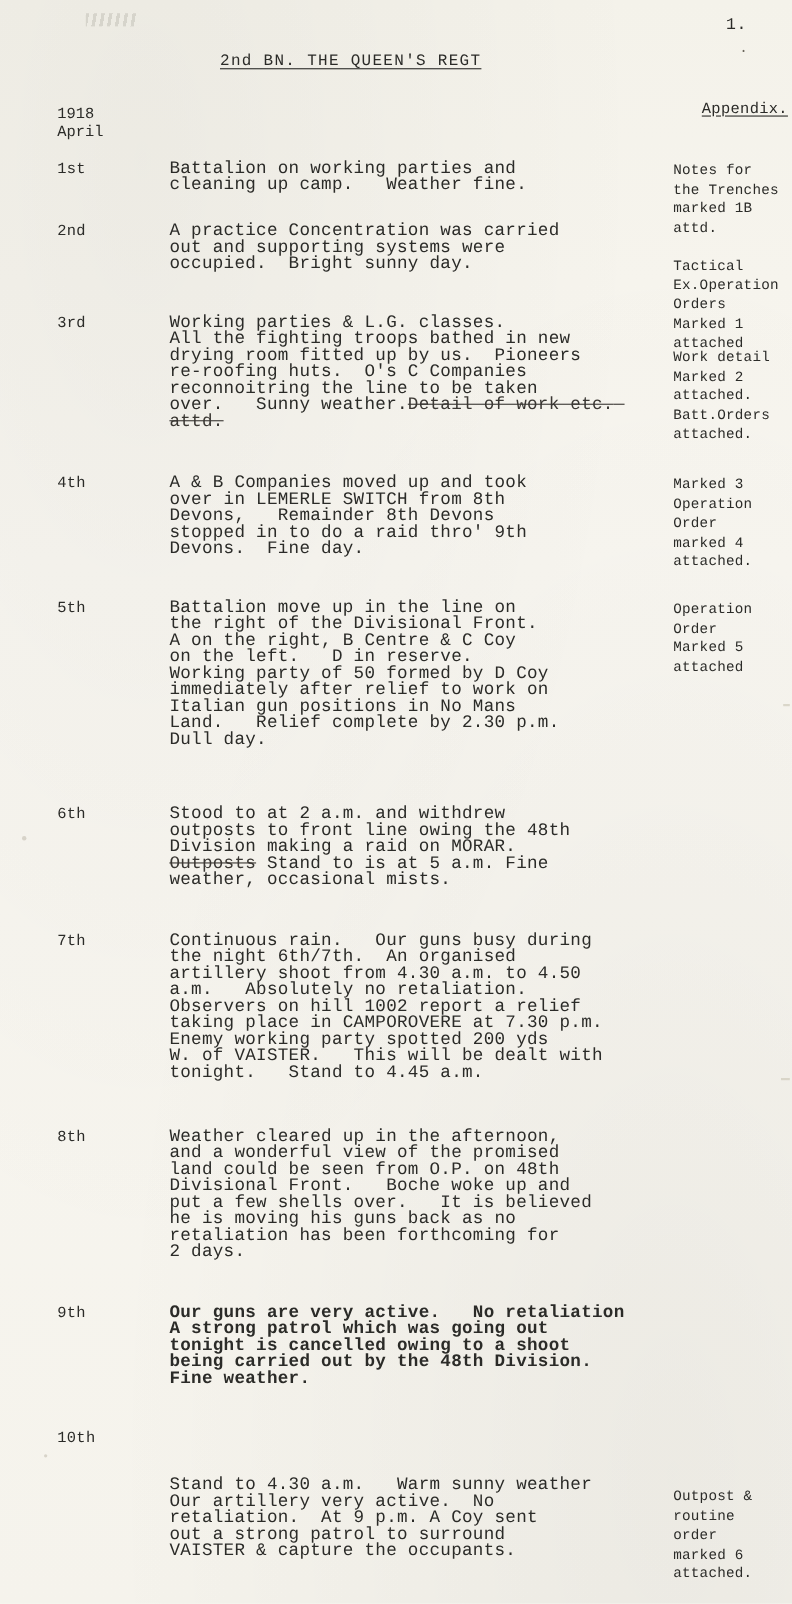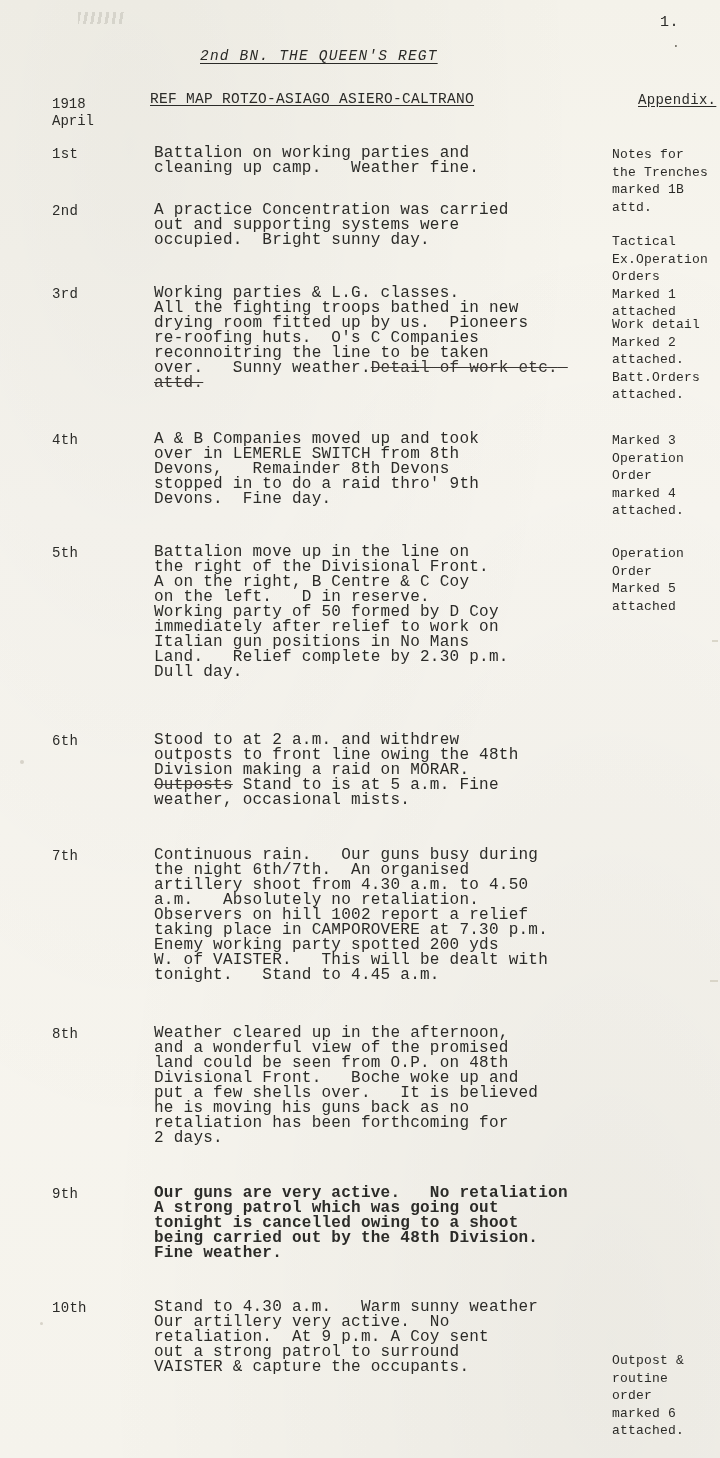--- a/index.html
+++ b/index.html
@@ -48,21 +48,20 @@
   }
 
   .doc-title {
     position: absolute;
     left: 200px;
     top: 48px;
     font-size: 14.5px;
     letter-spacing: 1.2px;
     text-decoration: underline;
     text-underline-offset: 3px;
-    font-style: italic;
   }
 
   .year-block {
     position: absolute;
     left: 52px;
     top: 96px;
     font-size: 14px;
     line-height: 17px;
   }
 
@@ -155,21 +154,20 @@
   <div class="page-number-dot">.</div>
 
   <div class="doc-title">2nd BN. THE QUEEN'S REGT</div>
 
   <div class="year-block">
     <div>1918</div>
     <div>April</div>
   </div>
 
   <div class="ref-block">
-    <div class="u">REF MAP ROTZO-ASIAGO ASIERO-CALTRANO</div>
   </div>
 
   <div class="appendix">
     <span class="u">Appendix.</span>
   </div>
 
   <div class="entry" style="top:146px;">
     <div class="date">1st</div>
     <div class="body">Battalion on working parties and
 cleaning up camp.   Weather fine.</div>
@@ -279,21 +277,21 @@
     <div class="body" style="width:500px;font-weight:bold;">Our guns are very active.   No retaliation
 A strong patrol which was going out
 tonight is cancelled owing to a shoot
 being carried out by the 48th Division.
 Fine weather.</div>
     <div class="marg"></div>
   </div>
 
   <div class="entry" style="top:1300px;">
     <div class="date">10th</div>
-    <div class="body" style="width:500px;">Stand to 4.30 a.m.   Warm sunny weather
+    <div class="body" style="width:500px;margin-top:43px;">Stand to 4.30 a.m.   Warm sunny weather
 Our artillery very active.  No
 retaliation.  At 9 p.m. A Coy sent
 out a strong patrol to surround
 VAISTER &amp; capture the occupants.</div>
     <div class="marg" style="top:52px;"><span>Outpost &amp;
 routine
 order
 marked 6
 attached.</span></div>
   </div>

